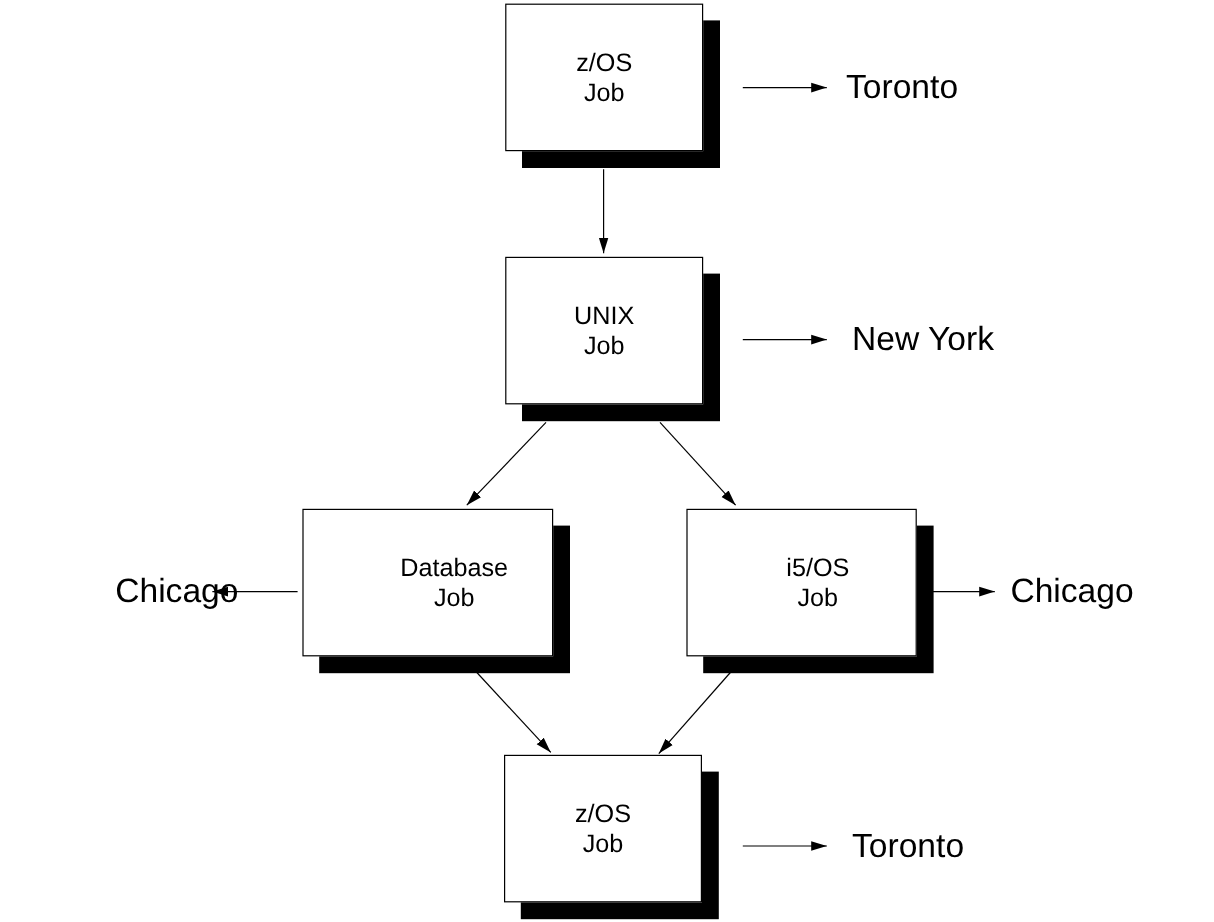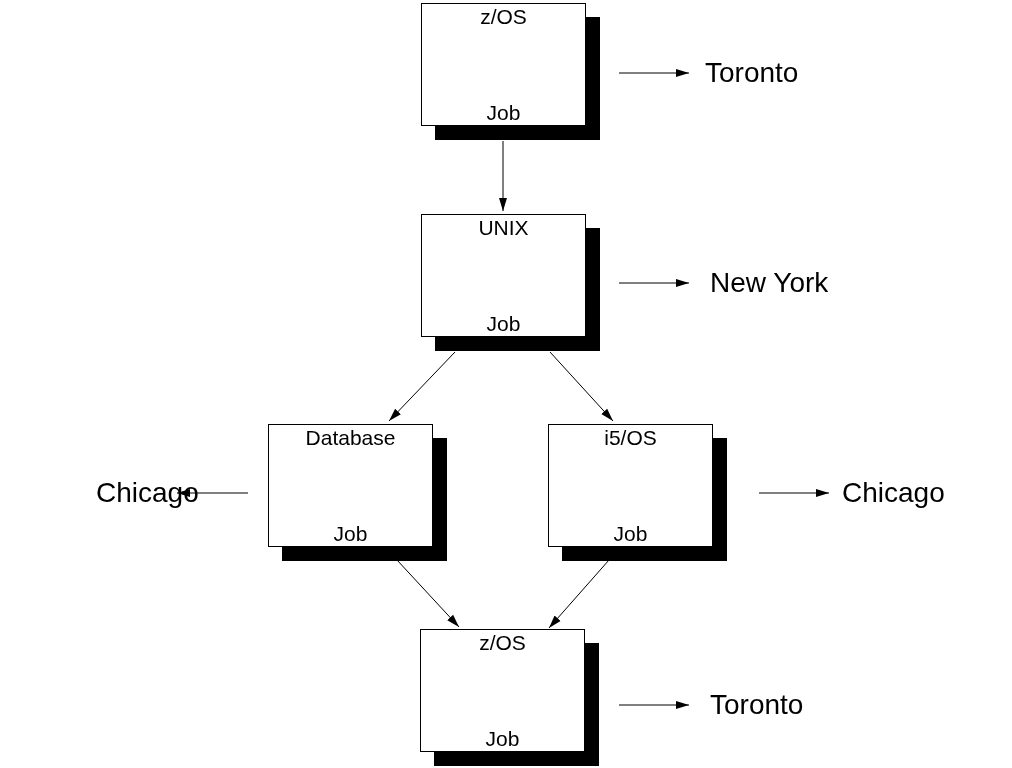--- a/index.html
+++ b/index.html
@@ -26,29 +26,29 @@
   .node {
     position: absolute;
     width: 163px;
     height: 121px;
     background: #ffffff;
     border: 1px solid #000000;
     box-shadow: 14px 14px 0 #000000;
     display: flex;
     flex-direction: column;
     align-items: center;
-    justify-content: space-between;
+    justify-content: center;
     font-size: 21px;
     line-height: 25px;
     text-align: center;
   }
   .node-top-zos    { left: 421px; top: 3px;   }
   .node-unix       { left: 421px; top: 214px; }
-  .node-database   { left: 268px; top: 424px; }
-  .node-i5os       { left: 548px; top: 424px; }
+  .node-database   { left: 252px; top: 424px; padding-left: 44px; }
+  .node-i5os       { left: 572px; top: 424px; padding-left: 27px; }
   .node-bottom-zos { left: 420px; top: 629px; }
 
   .city {
     position: absolute;
     font-size: 28px;
     line-height: 24px;
     white-space: nowrap;
   }
   .city-toronto-top   { left: 705px; top: 61px;  }
   .city-new-york      { left: 710px; top: 271px; }

